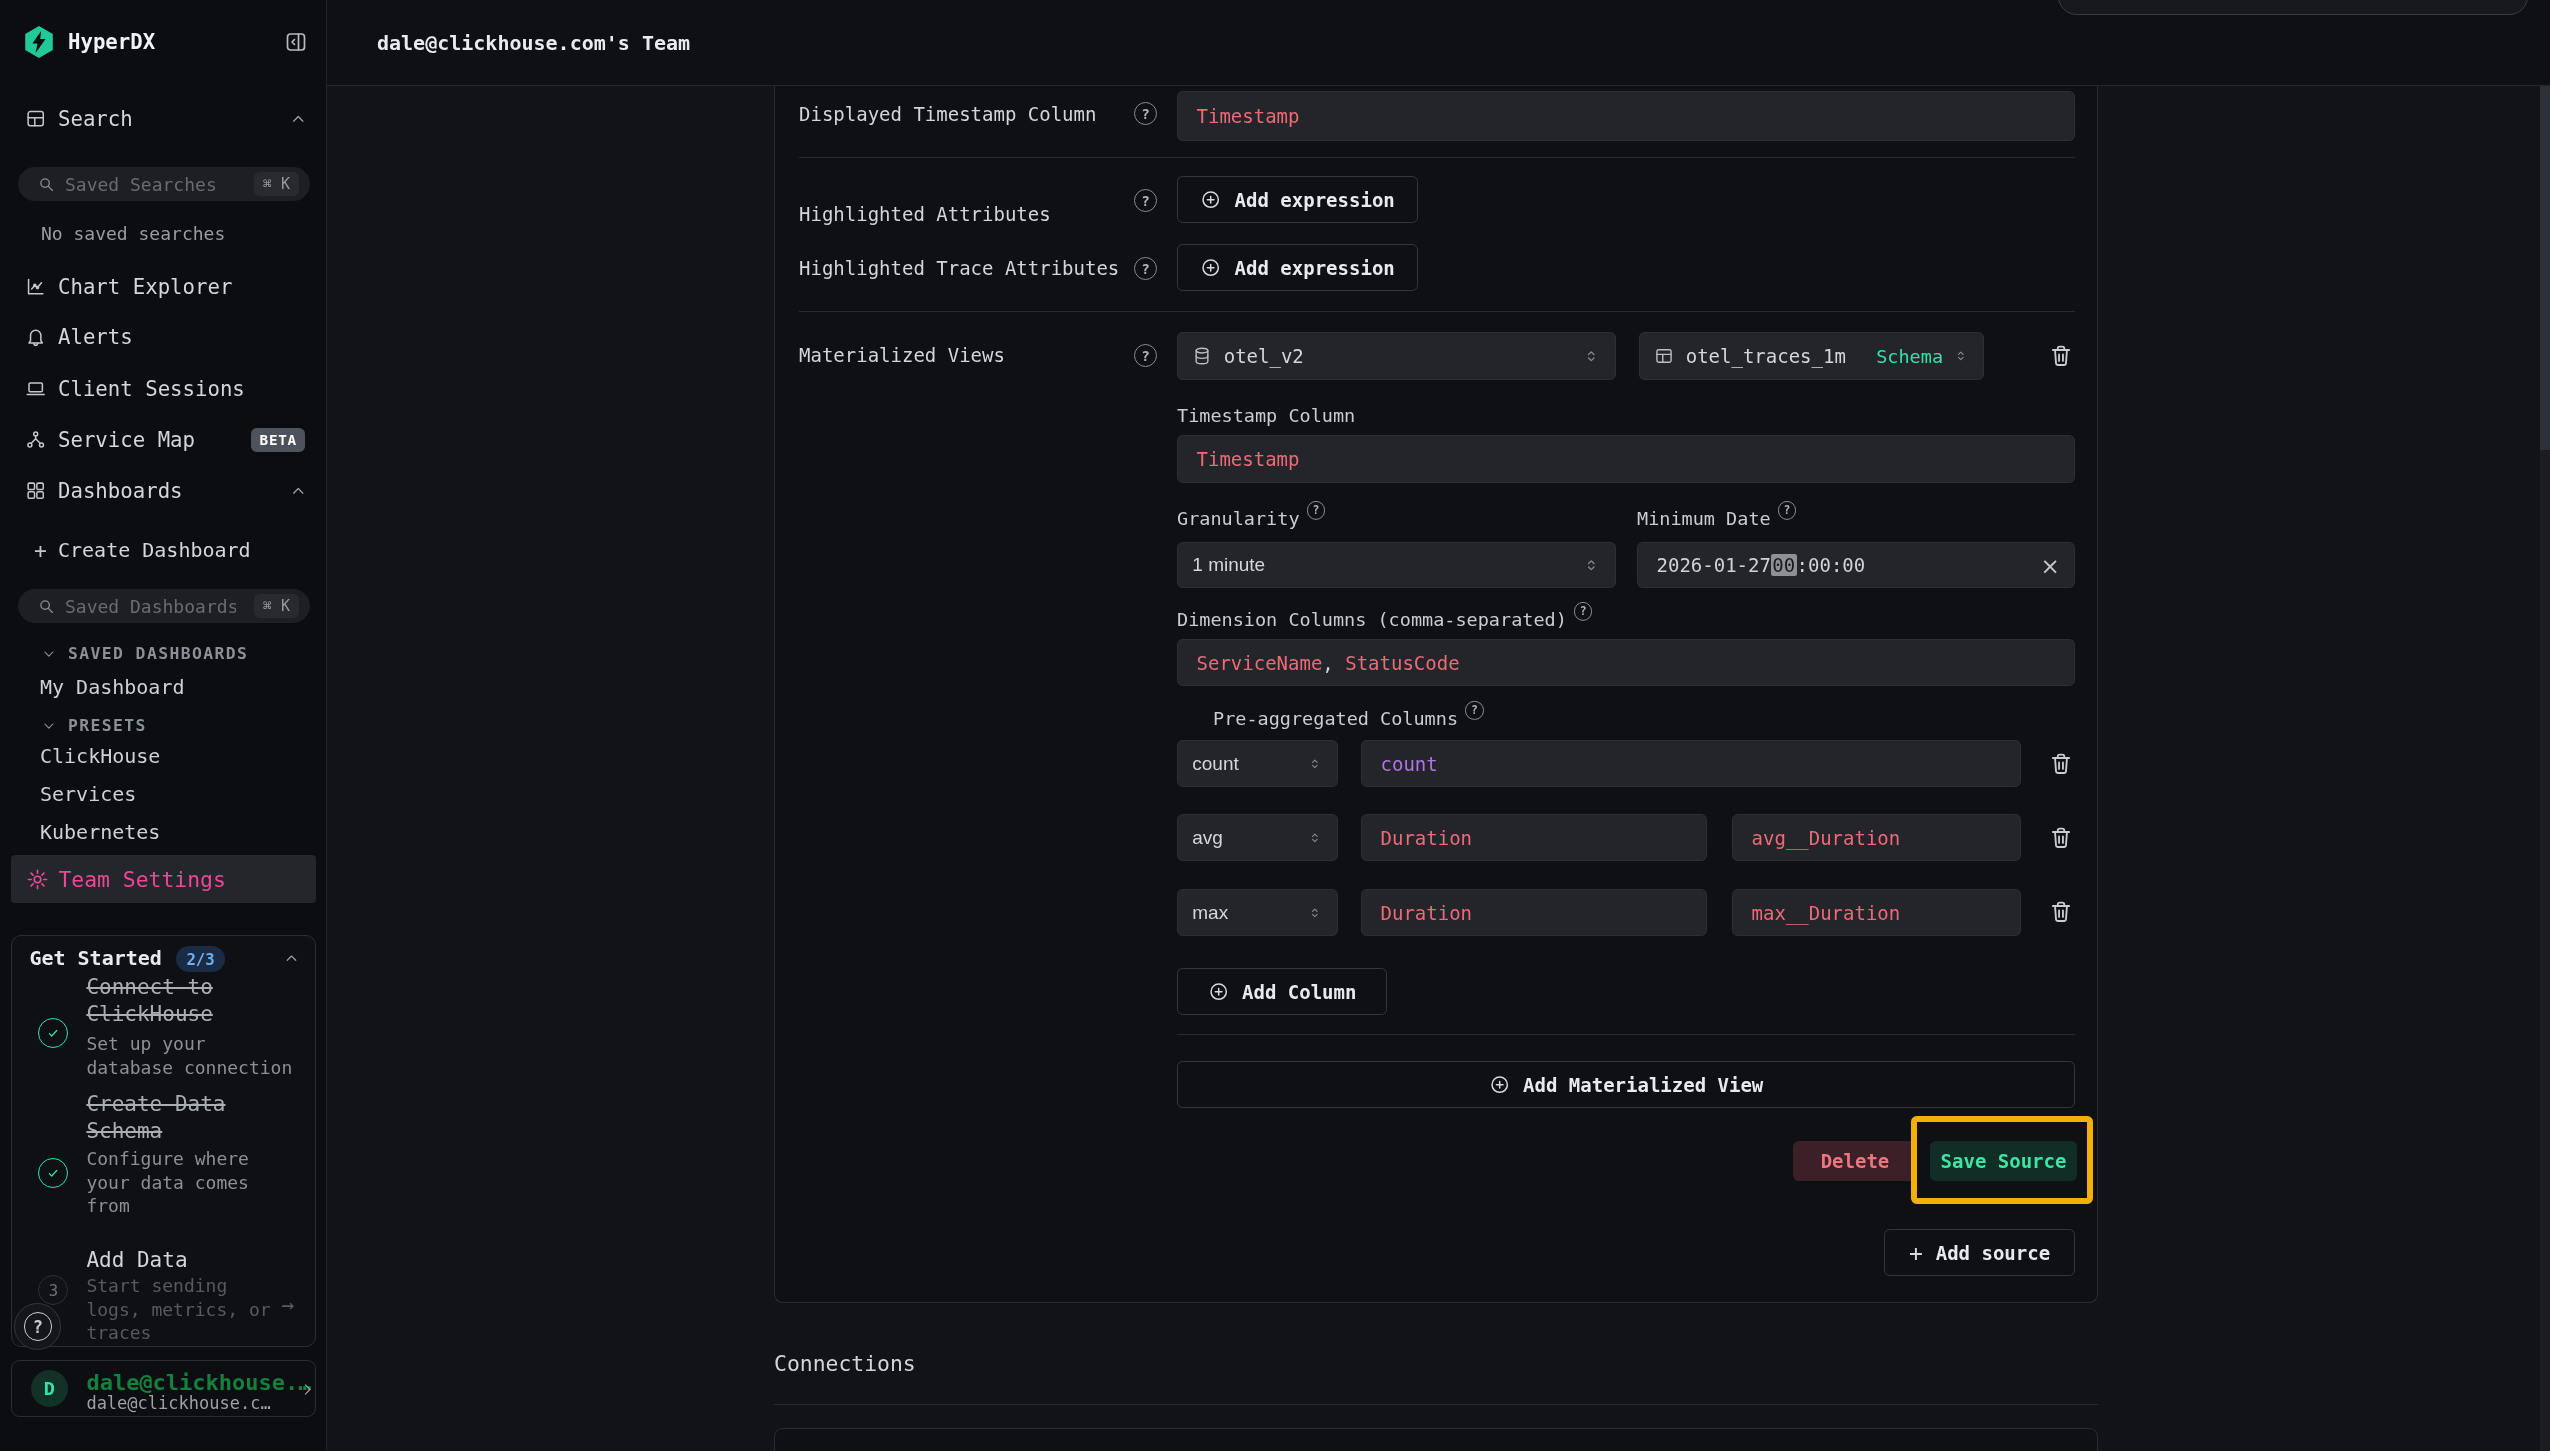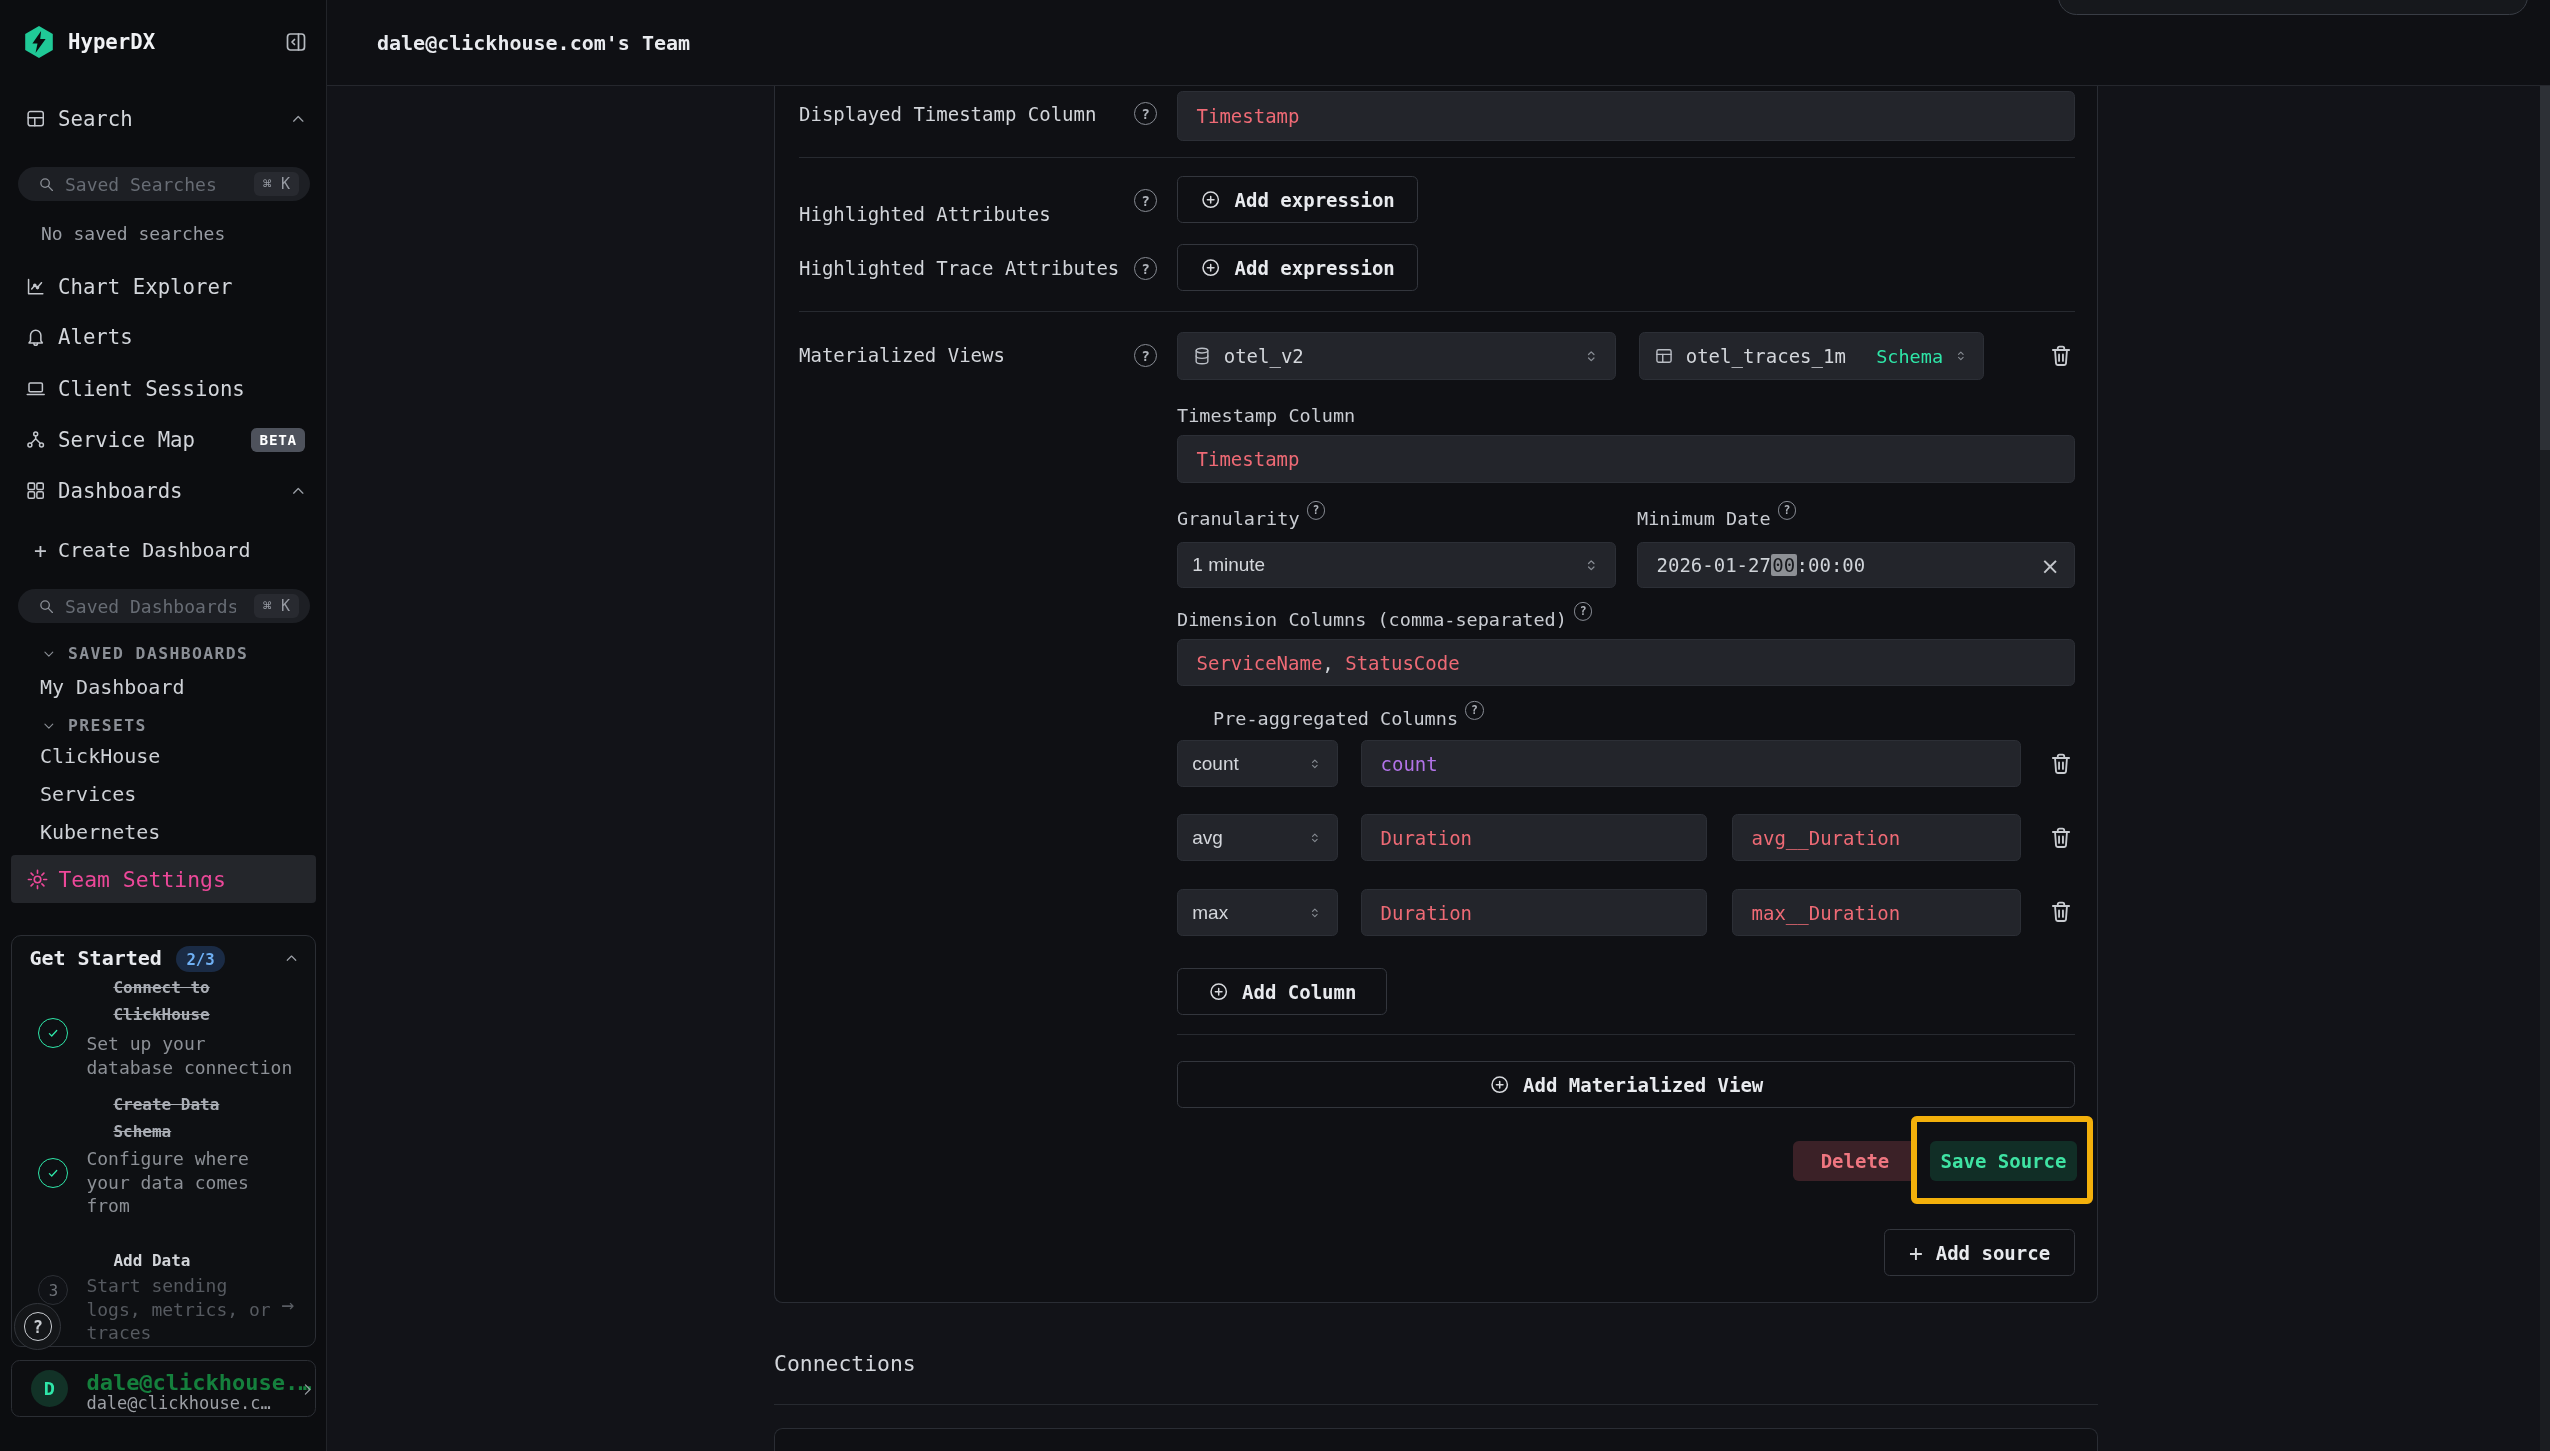--- a/index.html
+++ b/index.html
@@ -28,21 +28,21 @@
   .badge-beta { position:absolute; left:251px; top:5.7px; height:24px; padding:0 8.6px; background:#4e525c; border-radius:5.7px; color:#ffffff; font-size:14.3px; font-weight:bold; letter-spacing:0.7px; display:flex; align-items:center; }
   #team-settings { position:absolute; left:11.4px; top:855px; width:305px; height:48px; background:#24262b; border-radius:4px; display:flex; align-items:center; color:#ec4899; font-size:21.4px; cursor:pointer; }
   #team-settings .nico { position:absolute; left:14.3px; width:23px; height:23px; }
   #team-settings .ntext { position:absolute; left:47px; }
 
   
   #gs-card { position:absolute; left:11.4px; top:935px; width:305px; height:412px; border:0.7px solid #2b2e34; border-radius:10px; background:#0e1013; overflow:hidden; }
   .gs-title { position:absolute; left:17px; top:10px; font-size:20px; font-weight:bold; color:#e8eaee; }
   .gs-badge { position:absolute; left:164px; top:10px; height:26px; padding:0 10px; background:#1a2b45; border-radius:13px; color:#6fb0f4; font-size:15.7px; font-weight:bold; display:flex; align-items:center; }
   .gs-chev { position:absolute; left:271px; top:14.3px; width:17px; height:17px; color:#9a9ea5; }
-  .gs-step-title { position:absolute; left:74px; width:221px; font-size:16px; line-height:27px; font-weight:bold; color:#a9adb4; white-space:pre-line;margin-left:27px; }
+  .gs-step-title { position:absolute; left:74px; width:221px; font-size:21px; line-height:27px; font-weight:normal; color:#a9adb4; white-space:pre-line; }
   .gs-step-title.struck { text-decoration:line-through; }
   .gs-step-sub { position:absolute; left:74px; width:221px; font-size:18px; line-height:23.5px; color:#8c9096; white-space:pre-line; }
   .gs-circle { position:absolute; left:26px; width:30px; height:30px; border-radius:50%; border:1.8px solid #2ee6a8; color:#2ee6a8; display:flex; align-items:center; justify-content:center; }
   .gs-circle svg { width:18.5px; height:18.5px; }
   .gs-num { position:absolute; left:26px; width:30px; height:30px; border-radius:50%; border:1.4px solid #2c2f35; color:#6e7278; font-size:15.7px; display:flex; align-items:center; justify-content:center; background:#101216; }
   .gs-arrow { position:absolute; left:269px; font-size:21.4px; color:#595d63; }
 
   #help-btn { position:absolute; left:14.3px; top:1303px; width:47px; height:47px; border-radius:50%; background:#141619; border:0.7px solid #33363c; display:flex; align-items:center; justify-content:center; z-index:7; cursor:pointer; }
   #help-btn .qin { width:28.5px; height:28.5px; border:1.8px solid #c9ccd1; border-radius:50%; color:#c9ccd1; font-size:17px; font-weight:bold; display:flex; align-items:center; justify-content:center; }
 

